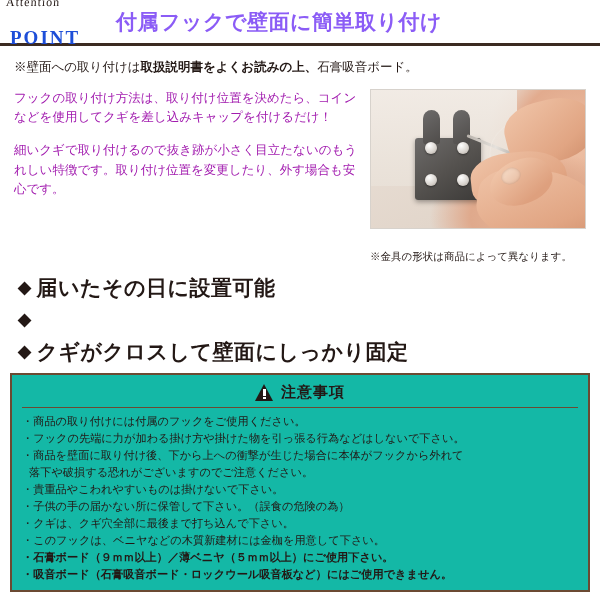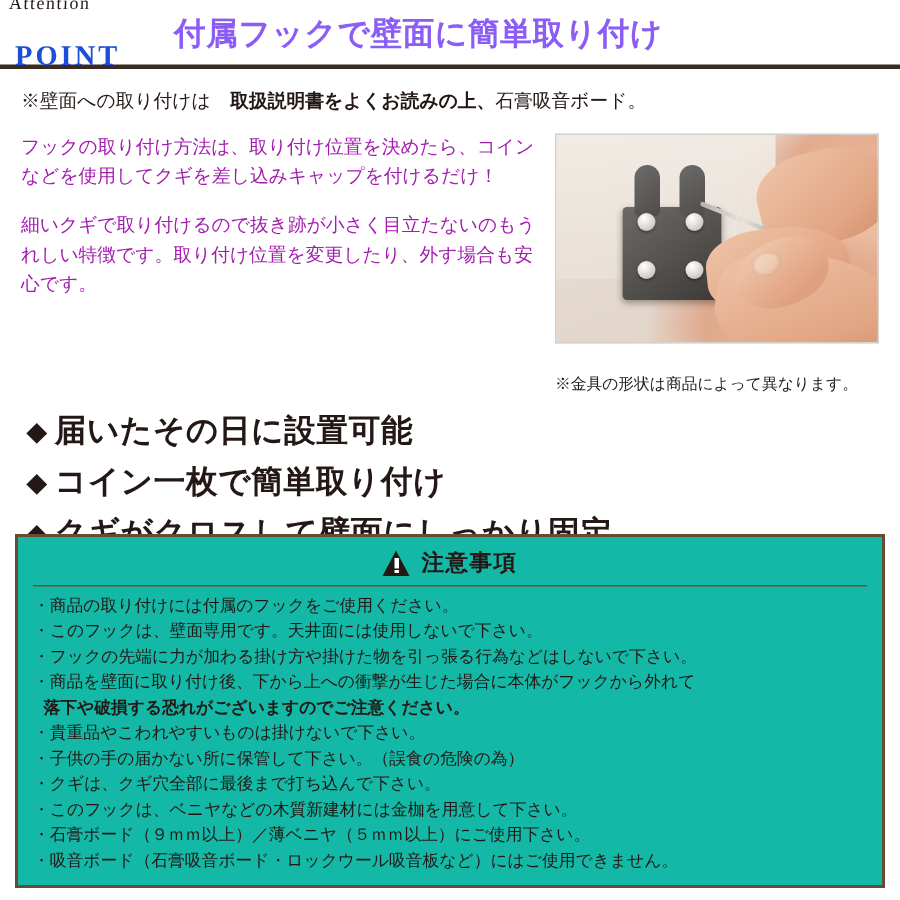--- a/index.html
+++ b/index.html
@@ -62,21 +62,20 @@
 
   
   .notice-line {
     margin: 13px 14px 0 14px;
     font-size: 12.5px;
     line-height: 1.4;
     color: #231815;
   }
   .notice-strong {
     font-weight: bold;
-    margin-left: 13px;
   }
 
   
   .mid {
     display: flex;
     margin: 12px 14px 0 14px;
   }
   .mid-text {
     flex: 1 1 auto;
     padding-right: 10px;
@@ -268,25 +267,24 @@
     padding: 0;
     list-style: none;
   }
   .caution-list li {
     font-size: 11.2px;
     line-height: 1.52;
     color: #231815;
     white-space: nowrap;
   }
   .caution-list li.bold {
-    font-weight: normal;
+    font-weight: bold;
   }
   .caution-list li.indent-cont {
     padding-left: 7px;
-    font-weight: bold;
   }
 </style>
 </head>
 <body>
 
 <div class="page">
 
   <div class="header">
     <div class="attention-point">
       <span class="attention-word">Attention</span>
@@ -327,21 +325,20 @@
     </div>
   </div>
 
   <div class="bullets">
     <div class="bullet">
       <span class="diamond">◆</span>
       <span>届いたその日に設置可能</span>
     </div>
     <div class="bullet">
       <span class="diamond">◆</span>
-      <span>コイン一枚で簡単取り付け</span>
     </div>
     <div class="bullet">
       <span class="diamond">◆</span>
       <span>クギがクロスして壁面にしっかり固定</span>
     </div>
     <div class="bullet">
       <span class="diamond">◆</span>
       <span>安心・安定の耐荷重量</span>
     </div>
     <div class="bullet">
@@ -354,21 +351,20 @@
     <div class="caution-head">
       <div class="warn-icon">
         <div class="tri"></div>
         <div class="bang"></div>
         <div class="dot"></div>
       </div>
       <div class="caution-title">注意事項</div>
     </div>
     <ul class="caution-list">
       <li>・商品の取り付けには付属のフックをご使用ください。</li>
-      <li>・このフックは、壁面専用です。天井面には使用しないで下さい。</li>
       <li>・フックの先端に力が加わる掛け方や掛けた物を引っ張る行為などはしないで下さい。</li>
       <li>・商品を壁面に取り付け後、下から上への衝撃が生じた場合に本体がフックから外れて</li>
       <li class="indent-cont">落下や破損する恐れがございますのでご注意ください。</li>
       <li>・貴重品やこわれやすいものは掛けないで下さい。</li>
       <li>・子供の手の届かない所に保管して下さい。（誤食の危険の為）</li>
       <li>・クギは、クギ穴全部に最後まで打ち込んで下さい。</li>
       <li>・このフックは、ベニヤなどの木質新建材には金枷を用意して下さい。</li>
       <li class="bold">・石膏ボード（９ｍｍ以上）／薄ベニヤ（５ｍｍ以上）にご使用下さい。</li>
       <li class="bold">・吸音ボード（石膏吸音ボード・ロックウール吸音板など）にはご使用できません。</li>
     </ul>

